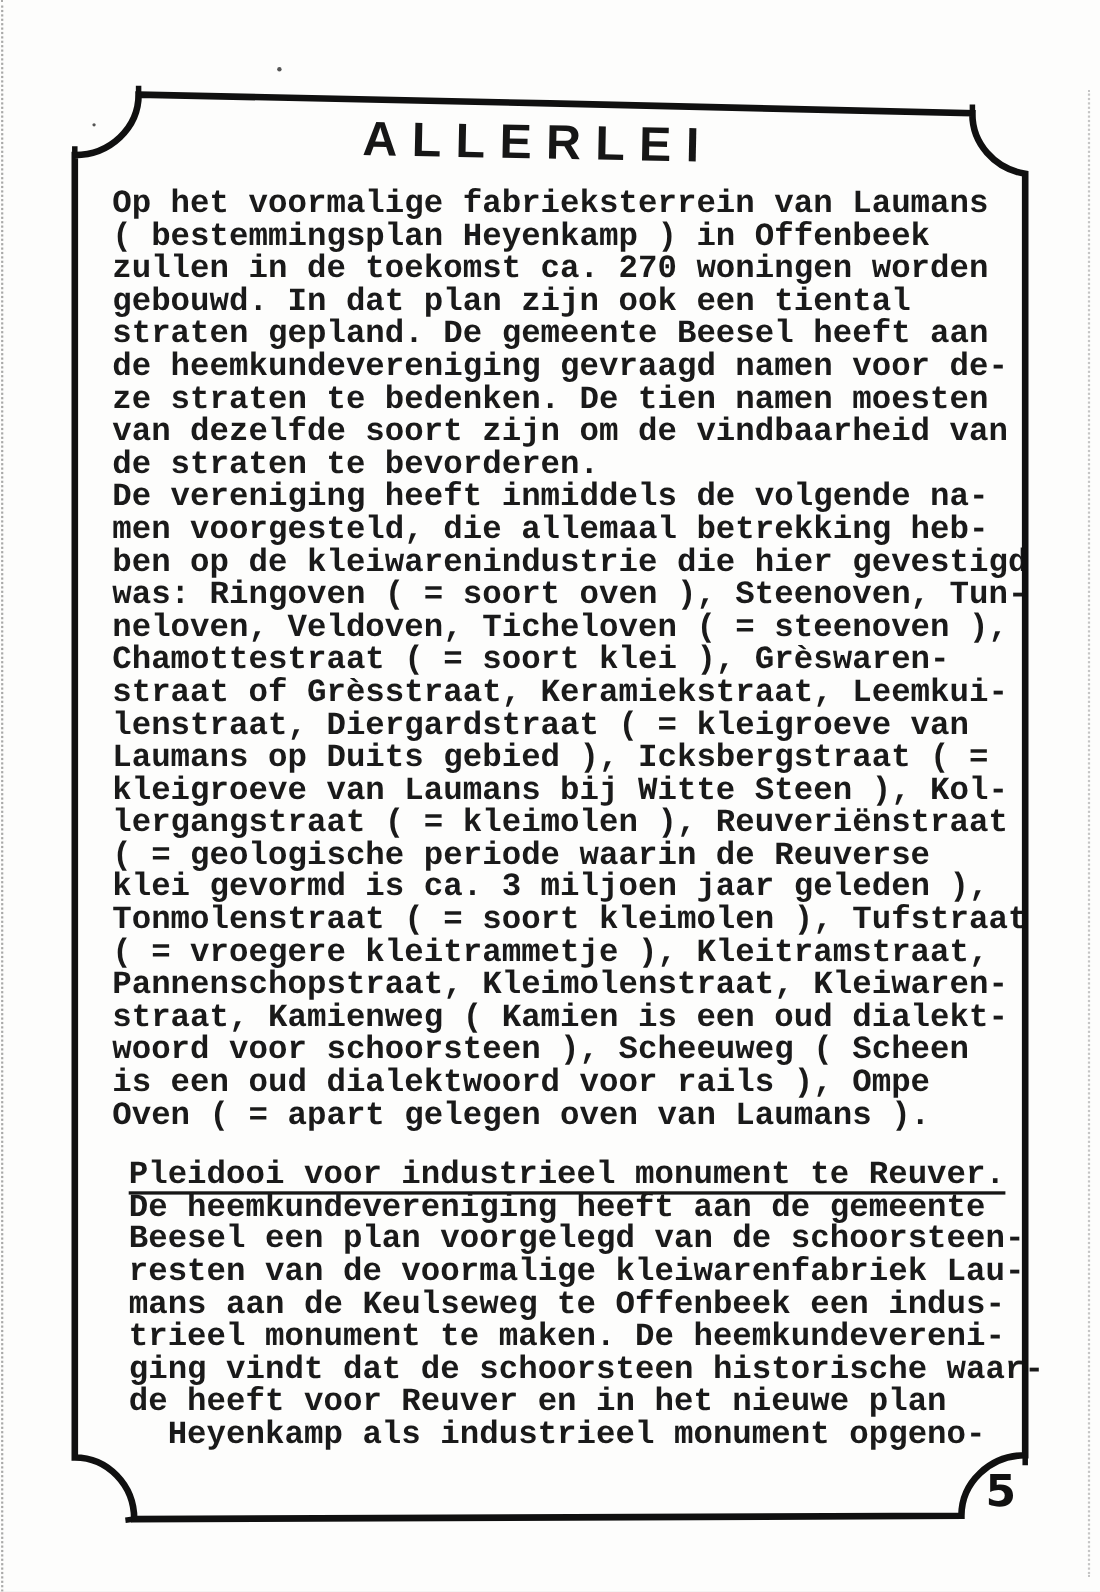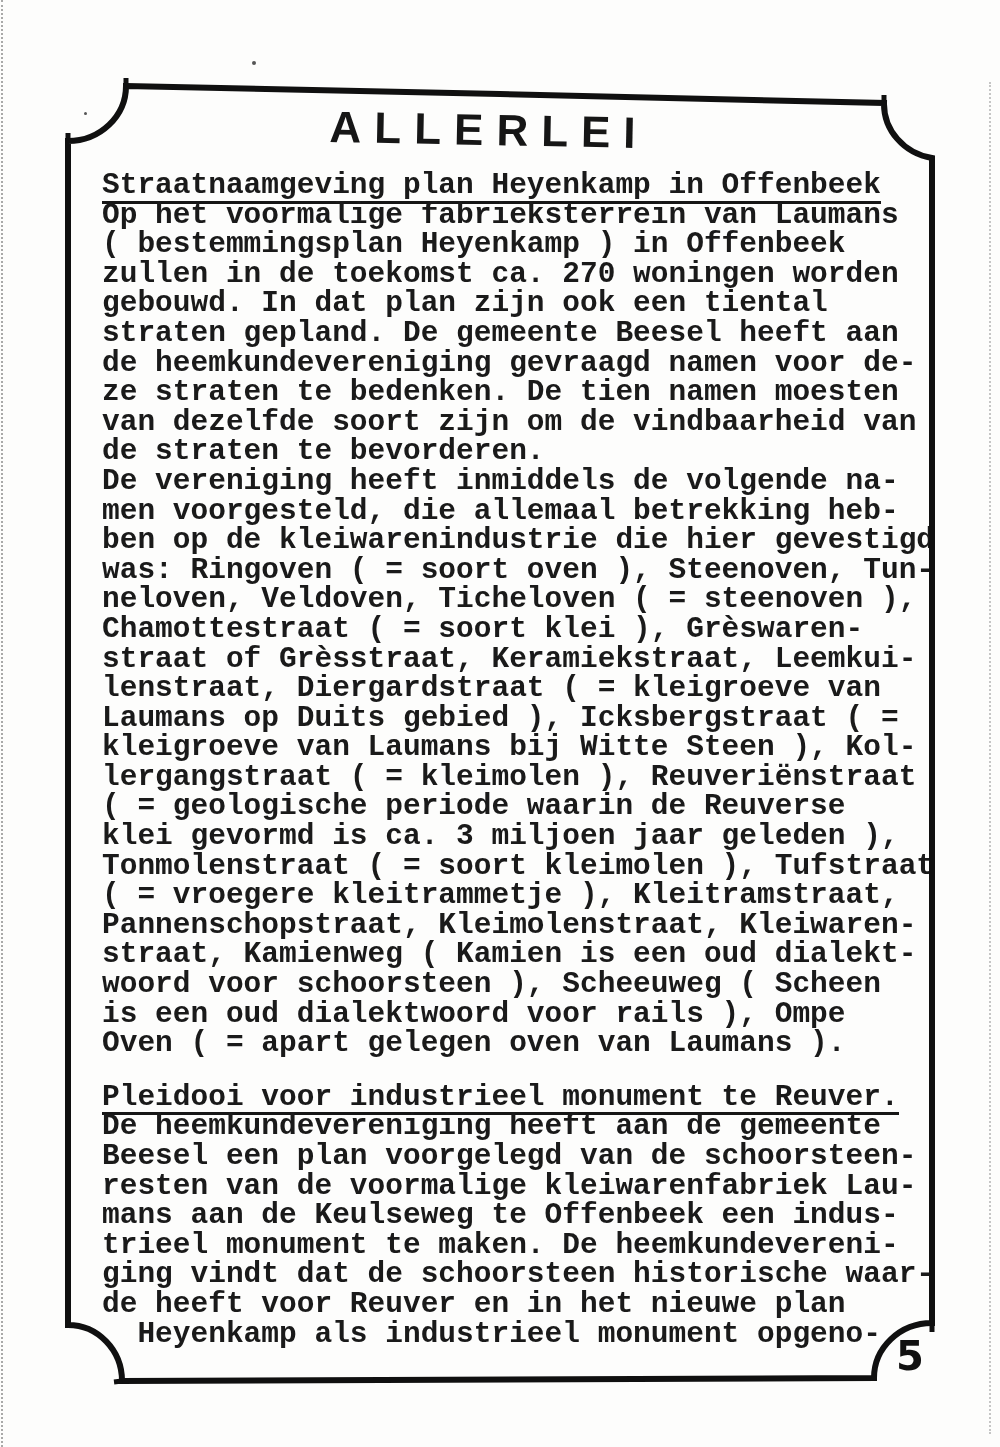--- a/index.html
+++ b/index.html
@@ -26,21 +26,21 @@
     position:absolute;left:102px;top:171px;width:845px;z-index:1;
     color:#1a1a1a;font-weight:700;
     font-size:29.5px;line-height:29.6px;
   }
   .textblock .h{height:29.6px;overflow:visible;white-space:nowrap;}
   .textblock .h span{
     display:inline-block;line-height:29.6px;
     border-bottom:3px solid #161616;
   }
   .textblock .b{white-space:pre;}
-  .sec2{margin-top:24px;}
+  .sec2{margin-top:24px;margin-left:15px;}
   
   .pagenum{
     position:absolute;left:896px;top:1336px;z-index:4;
     font-family:"DejaVu Sans","Liberation Sans",sans-serif;
     font-weight:700;font-size:40px;line-height:40px;color:#111;
   }
   
   .edge-dots-left{
     position:absolute;left:1px;top:0;height:1447px;width:0;
     border-left:2px dotted #8d8d8d;opacity:.75;z-index:0;
@@ -72,23 +72,20 @@
              A 54 56 0 0 0 68 1325
              L 68 141
              A 58 55 0 0 0 126 86 Z" fill="none" stroke="#101010" stroke-width="6" stroke-linecap="butt"></path>
     <path d="M 126 88 L 126 78 M 884 105 L 884 95 M 932 1323 L 932 1332 M 122 1381 L 114 1382 M 68 141 L 68 133" fill="none" stroke="#101010" stroke-width="5"></path>
   </svg>
 
   <div class="title">ALLERLEI</div>
 
   <div class="textblock">
     <section>
-      <div class="h">
-        <span>Straatnaamgeving plan Heyenkamp in Offenbeek</span>
-      </div>
       <div class="b">Op het voormalige fabrieksterrein van Laumans
 ( bestemmingsplan Heyenkamp ) in Offenbeek
 zullen in de toekomst ca. 270 woningen worden
 gebouwd. In dat plan zijn ook een tiental
 straten gepland. De gemeente Beesel heeft aan
 de heemkundevereniging gevraagd namen voor de-
 ze straten te bedenken. De tien namen moesten
 van dezelfde soort zijn om de vindbaarheid van
 de straten te bevorderen.
 De vereniging heeft inmiddels de volgende na-

